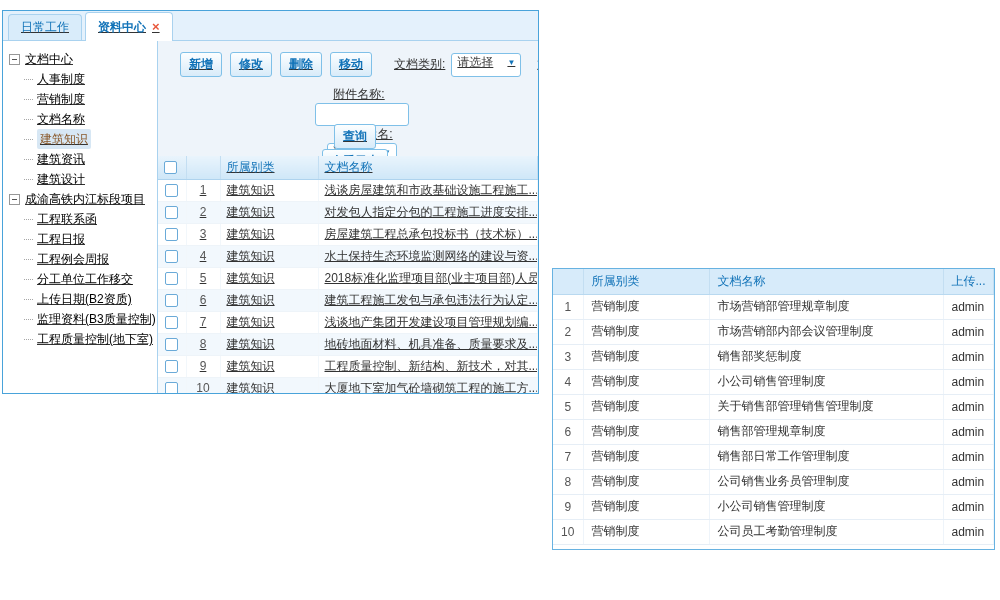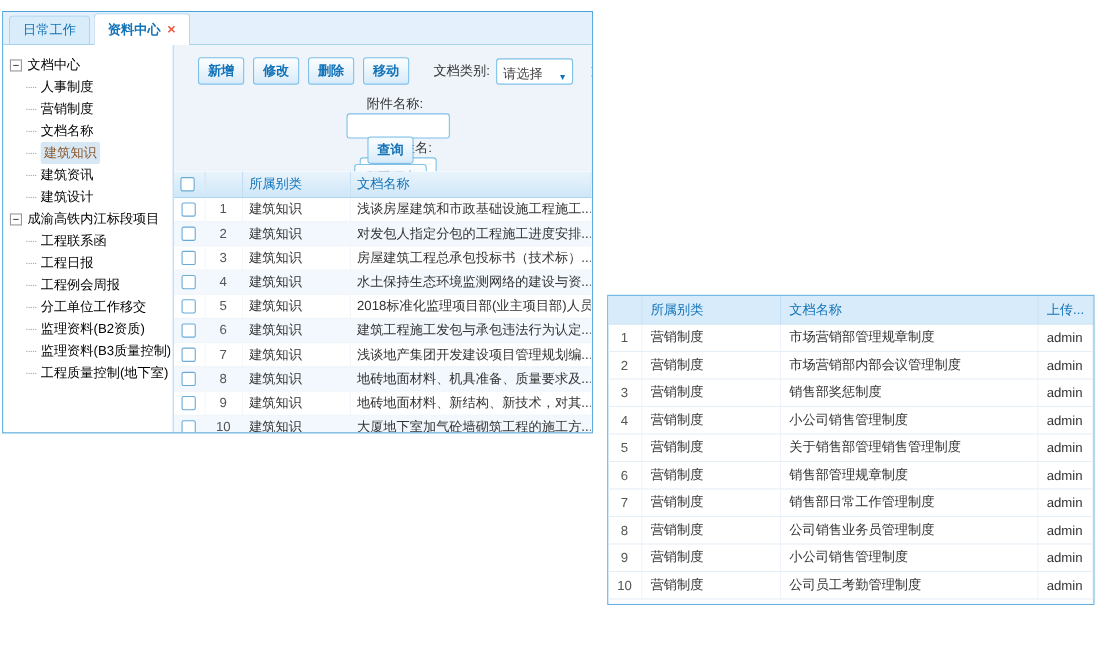--- a/index.html
+++ b/index.html
@@ -2,21 +2,21 @@
 <html><head>
 <meta charset="utf-8">
 <style>
   * { margin:0; padding:0; box-sizing:border-box; }
   html,body { width:1000px; height:600px; background:#fff; overflow:hidden;
               font-family:"Liberation Sans","DejaVu Sans",sans-serif; font-size:12px; color:#333; }
   .stage { position:relative; width:1000px; height:600px; }
 
   
   .window { position:absolute; left:2px; top:10px; width:537px; height:384px;
-            border:1px solid #49a3da; background:#fff; overflow:hidden; }
+            border:1px solid #49a3da; background:#fff; overflow:hidden;text-decoration:underline; }
   .tabbar { height:30px; background:#e4f1fc; border-bottom:1px solid #a9d2ef;
             display:flex; align-items:flex-end; padding-left:5px; }
   .tab { height:26px; line-height:25px; padding:0 12px; margin-right:3px;
          background:#d9ecfa; border:1px solid #a9d2ef; border-bottom:none;
          border-radius:4px 4px 0 0; color:#1273b8; cursor:pointer; white-space:nowrap; }
   .tab.active { background:#fff; height:29px; line-height:28px; font-weight:bold; margin-bottom:-1px; z-index:2; }
   .tab .close { color:#e8573b; font-weight:bold; margin-left:6px; font-size:13px; cursor:pointer; }
 
   .content { display:flex; height:352px; }
 
@@ -36,21 +36,21 @@
   .main { flex:1; display:flex; flex-direction:column; background:#eef4fa; overflow:hidden; }
   .filters { padding:11px 0 7px 22px; flex:none; overflow:hidden; white-space:nowrap; }
   .frow { display:flex; align-items:center; height:25px; }
   .frow + .frow { margin-top:9px;flex-direction:column; }
   .frow.row3 { margin-top:13px; }
   .btn { height:25px; line-height:23px; padding:0 8px; background:linear-gradient(#fcfeff,#d8ebf9);
          border:1px solid #7fc0e8; border-radius:3px; color:#1273b8; font-weight:bold;
          cursor:pointer; margin-right:8px; white-space:nowrap; flex:none; }
   .flabel { white-space:nowrap; flex:none; }
   .sel { width:70px; height:24px; background:#fff; border:1px solid #7fc0e8; border-radius:3px;
-         display:flex; align-items:flex-end; justify-content:space-between; padding:0 5px;
+         display:flex; align-items:flex-start; justify-content:space-between; padding:0 5px;
          cursor:pointer; flex:none; color:#444; }
   .arrow::after { content:"\25BC"; color:#1273b8; font-size:8px; }
   .tin { width:94px; height:23px; border:1px solid #7fc0e8; border-radius:3px; background:#fff;
          padding:0 4px; font-size:12px; color:#333; outline:none; flex:none; }
   .gap-sm { margin-left:6px; } .gap-md { margin-left:16px; } .gap-lg { margin-left:14px; }
 
   
   .gridwrap { flex:1; background:#fff; overflow:hidden; }
   table.grid { border-collapse:collapse; width:100%; table-layout:fixed; font-size:12px; }
   table.grid th { background:linear-gradient(#e9f4fc,#cfe7f8); color:#1273b8; font-weight:normal;
@@ -140,21 +140,21 @@
         <div class="tnode child">
             <span class="dash"></span>
             <span class="tlabel">工程例会周报</span>
           </div>
         <div class="tnode child">
             <span class="dash"></span>
             <span class="tlabel">分工单位工作移交</span>
           </div>
         <div class="tnode child">
             <span class="dash"></span>
-            <span class="tlabel">监理资料(B2资质)</span>
+            <span class="tlabel">上传日期(B2资质)</span>
           </div>
         <div class="tnode child">
             <span class="dash"></span>
             <span class="tlabel">监理资料(B3质量控制)</span>
           </div>
         <div class="tnode child">
             <span class="dash"></span>
             <span class="tlabel">工程质量控制(地下室)</span>
           </div>
       </div>
@@ -255,21 +255,21 @@
                   <td class="col-check"><span class="checkbox"></span></td>
                   <td class="col-num">8</td>
                   <td class="col-cat">建筑知识</td>
                   <td>地砖地面材料、机具准备、质量要求及...</td>
                 </tr>
 
                 <tr>
                   <td class="col-check"><span class="checkbox"></span></td>
                   <td class="col-num">9</td>
                   <td class="col-cat">建筑知识</td>
-                  <td>地砖地面材料、新结构、新技术，对其...</td>
+                  <td>工程质量控制、新结构、新技术，对其...</td>
                 </tr>
 
                 <tr>
                   <td class="col-check"><span class="checkbox"></span></td>
                   <td class="col-num">10</td>
                   <td class="col-cat">建筑知识</td>
                   <td>大厦地下室加气砼墙砌筑工程的施工方...</td>
                 </tr>
 
             </tbody>

